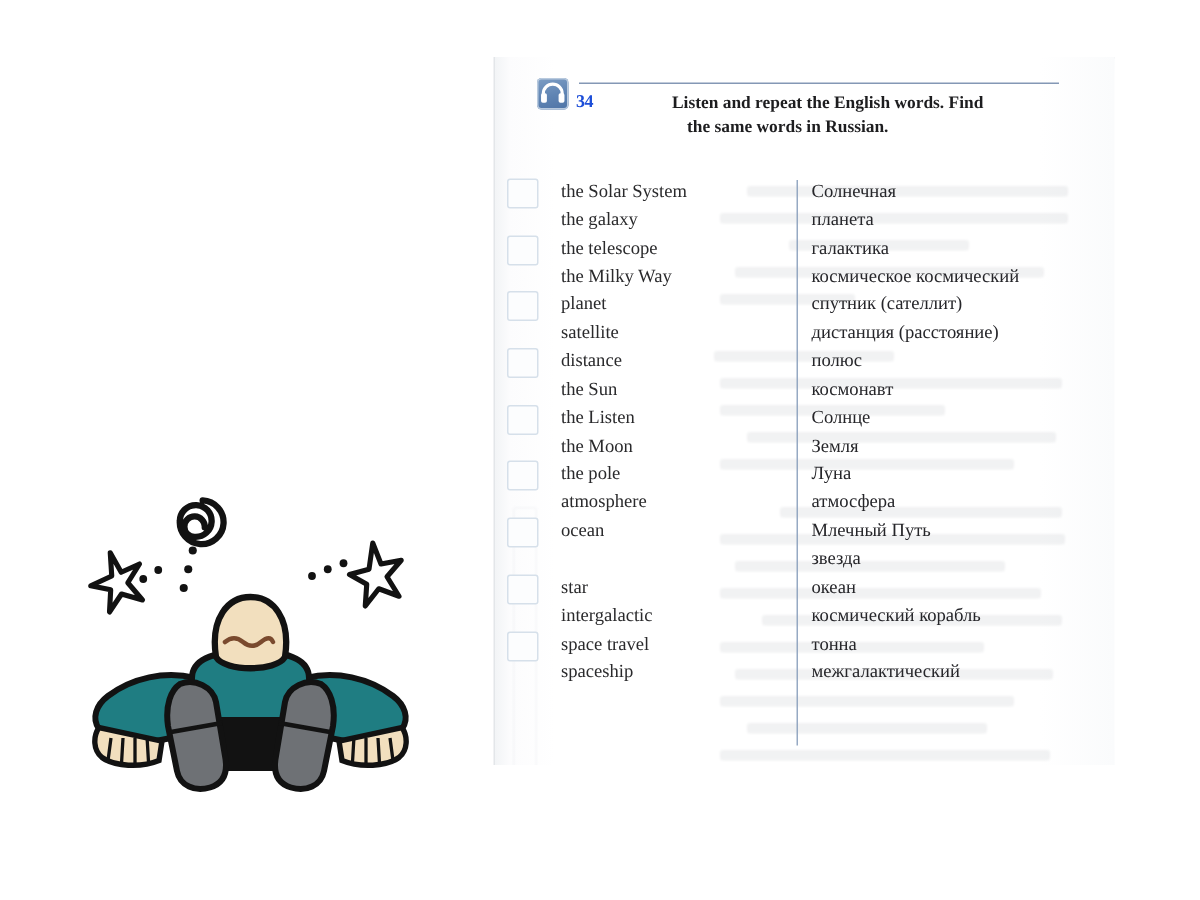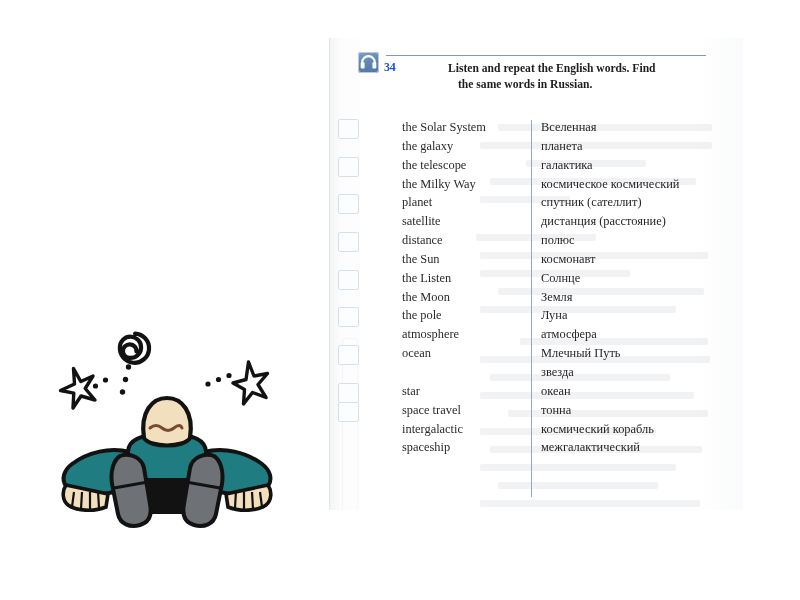--- a/index.html
+++ b/index.html
@@ -151,21 +151,20 @@
     background: #fcfdfe;
   }
   .en-cell {
     position: absolute;
     left: 0;
     top: 0;
     width: 152px;
     font-size: 12.4px;
     color: #2a2a2c;
     white-space: nowrap;
-    margin-left: 28px;
   }
   .ru-cell {
     position: absolute;
     left: 167px;
     top: 0;
     width: 200px;
     font-size: 12.4px;
     color: #26262a;
     white-space: nowrap;
   }
@@ -231,21 +230,21 @@
   </div>
 
   <div id="word-table">
     <div id="column-divider"></div>
     <div id="rows-container">
         <div class="word-row">
           <div class="cb-cell">
             <div class="checkbox"></div>
           </div>
           <div class="en-cell">the Solar System</div>
-          <div class="ru-cell">Вселенная</div>
+          <div class="ru-cell">Солнечная</div>
         </div>
         <div class="word-row">
           <div class="cb-cell"></div>
           <div class="en-cell">the galaxy</div>
           <div class="ru-cell">планета</div>
         </div>
         <div class="word-row">
           <div class="cb-cell">
             <div class="checkbox"></div>
           </div>
@@ -317,30 +316,30 @@
           <div class="ru-cell">звезда</div>
         </div>
         <div class="word-row">
           <div class="cb-cell">
             <div class="checkbox"></div>
           </div>
           <div class="en-cell">star</div>
           <div class="ru-cell">океан</div>
         </div>
         <div class="word-row">
+          <div class="cb-cell"></div>
+          <div class="en-cell">intergalactic</div>
+          <div class="ru-cell">космический корабль</div>
+        </div>
+        <div class="word-row">
           <div class="cb-cell">
             <div class="checkbox"></div>
           </div>
           <div class="en-cell">space travel</div>
           <div class="ru-cell">тонна</div>
-        </div>
-        <div class="word-row">
-          <div class="cb-cell"></div>
-          <div class="en-cell">intergalactic</div>
-          <div class="ru-cell">космический корабль</div>
         </div>
         <div class="word-row">
           <div class="cb-cell"></div>
           <div class="en-cell">spaceship</div>
           <div class="ru-cell">межгалактический</div>
         </div>
       </div>
   </div>
 
 </div>

